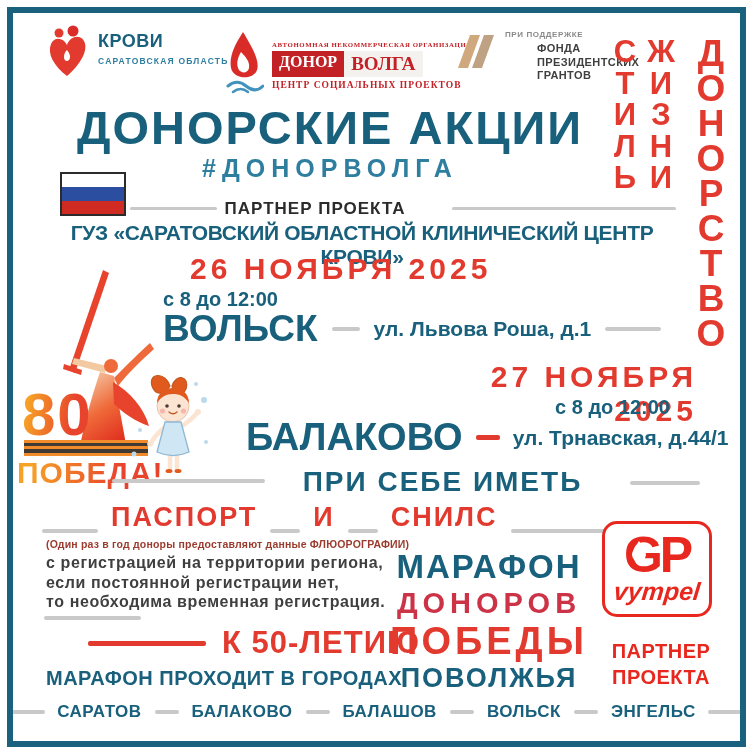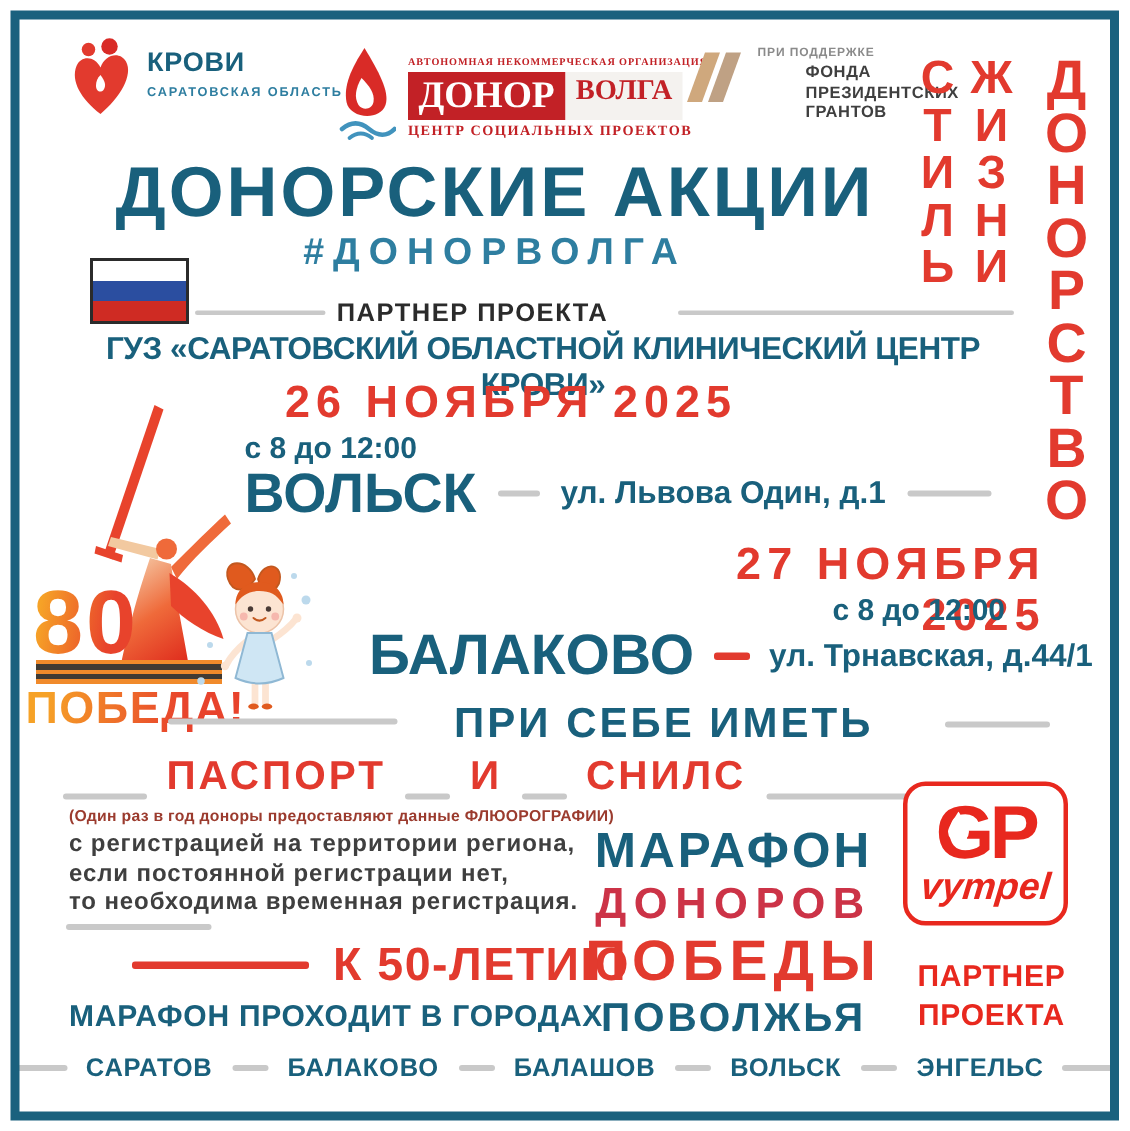--- a/index.html
+++ b/index.html
@@ -14,21 +14,21 @@
   .abs { position: absolute; }
 
   
   .logo-blood { left: 44px; top: 24px; display: flex; gap: 8px; align-items: flex-start; }
   .blood-name { font-size: 18px; font-weight: 800; color: #19607c; line-height: 19px; letter-spacing: .5px; padding-top: 8px; }
   .blood-region { font-size: 8.5px; font-weight: 700; color: #2e7ea0; letter-spacing: 1.2px; margin-top: 5px; }
   .logo-dv { left: 222px; top: 30px; display: flex; gap: 8px; align-items: center; }
   .dv-text { display: flex; flex-direction: column; gap: 3px; }
   .dv-org { font-size: 6.8px; font-weight: 700; color: #c22126; letter-spacing: .6px; font-family: "Liberation Serif", serif; }
   .dv-name-row { display: flex; }
-  .dv-donor { background: #c22126; color: #fff; font-family: "Liberation Serif", serif; font-weight: 700; font-size: 25px; padding: 2px 7px; }
+  .dv-donor { background: #c22126; color: #fff; font-family: "Liberation Serif", serif; font-weight: 700; font-size: 16px; padding: 2px 7px; }
   .dv-volga { background: #f4f2ef; color: #c22126; font-family: "Liberation Serif", serif; font-weight: 700; font-size: 19px; padding: 2px 7px; }
   .dv-sub { font-size: 9.5px; font-weight: 700; color: #c22126; letter-spacing: 1px; font-family: "Liberation Serif", serif; }
   .logo-grants { left: 452px; top: 30px; display: flex; gap: 7px; align-items: flex-start; }
   .grants-support { font-size: 8px; color: #8a8a8a; letter-spacing: .6px; font-weight: 700; margin-bottom: 3px; }
   .grants-name { font-size: 11px; font-weight: 800; color: #3f3f3f; line-height: 13.5px; letter-spacing: .4px; margin-left: 32px; }
 
   
   .vcol { display: flex; flex-direction: column; align-items: center; color: #e23a2e; font-weight: 800; }
   .vcol-1 { left: 607px; top: 36px; width: 36px; font-size: 31px; line-height: 31.5px; }
   .vcol-2 { left: 643px; top: 36px; width: 36px; font-size: 31px; line-height: 31.5px; }
@@ -201,21 +201,21 @@
   <div class="abs gline partner-line-l"></div>
   <div class="abs partner-label">ПАРТНЕР ПРОЕКТА</div>
   <div class="abs gline partner-line-r"></div>
   <div class="abs partner-name">ГУЗ «САРАТОВСКИЙ ОБЛАСТНОЙ КЛИНИЧЕСКИЙ ЦЕНТР КРОВИ»</div>
 
   <div class="abs e-date e1-date">26 НОЯБРЯ 2025</div>
   <div class="abs e-time e1-time">с 8 до 12:00</div>
   <div class="abs e1-row">
     <span class="e-city">ВОЛЬСК</span>
     <span class="dash-g"></span>
-    <span class="e-addr">ул. Львова Один, д.1</span>
+    <span class="e-addr">ул. Львова Роша, д.1</span>
     <span class="dash-g wide"></span>
   </div>
 
   <div class="abs statue">
     <svg width="145" height="190" viewBox="0 0 145 190">
       <defs>
         <linearGradient id="gbody" x1="0" y1="0" x2="0.4" y2="1">
           <stop offset="0" stop-color="#f6d9b8"></stop>
             <stop offset="0.55" stop-color="#ef6a3a"></stop>
             <stop offset="1" stop-color="#e0301f"></stop>

